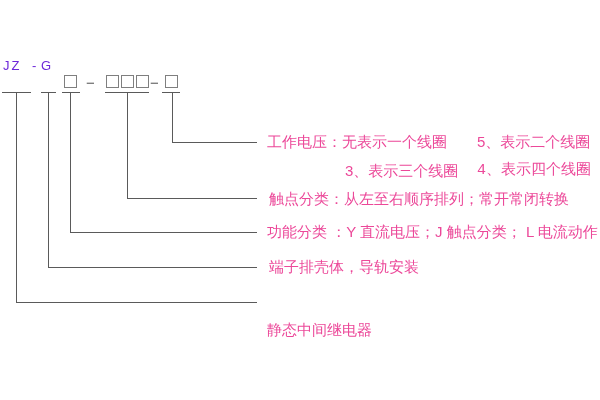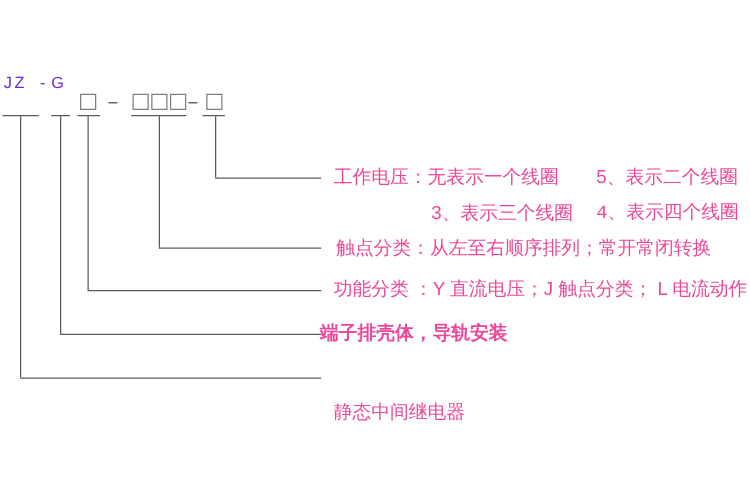--- a/index.html
+++ b/index.html
@@ -103,16 +103,16 @@
     <span class="seg2" style="left:210px;">5、表示二个线圈</span>
   </div>
 
   <div class="note" style="left:345px;top:162px;">
     <span>3、表示三个线圈</span>
     <span class="seg2" style="left:132px;font-family:Liberation Mono, monospace;">4、表示四个线圈</span>
   </div>
 
   <div class="note" style="left:269px;top:190px;">触点分类：从左至右顺序排列；常开常闭转换</div>
   <div class="note" style="left:267px;top:223px;">功能分类 ：Y 直流电压；J 触点分类； L 电流动作</div>
-  <div class="note" style="left:256px;top:258px;font-weight:bold;">端子排壳体，导轨安装</div>
+  <div class="note" style="left:269px;top:258px;">端子排壳体，导轨安装</div>
   <div class="note" style="left:267px;top:293px;margin-top:28px;">静态中间继电器</div>
 
 </div>
 
 </body></html>

